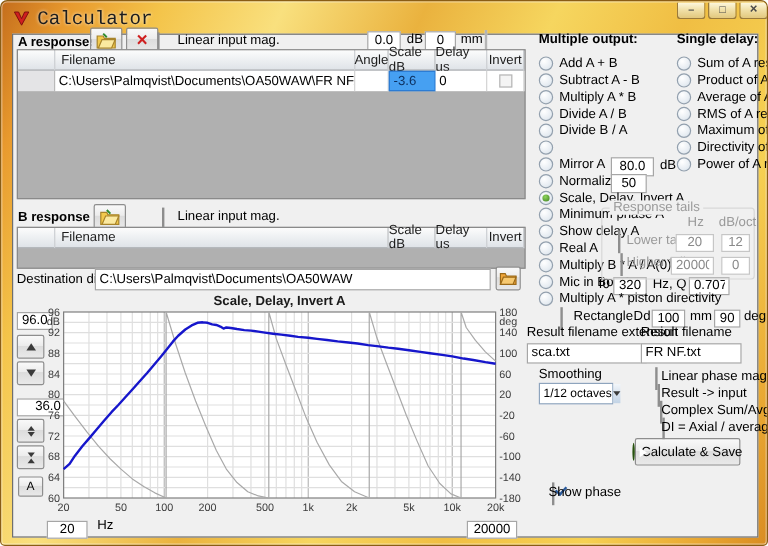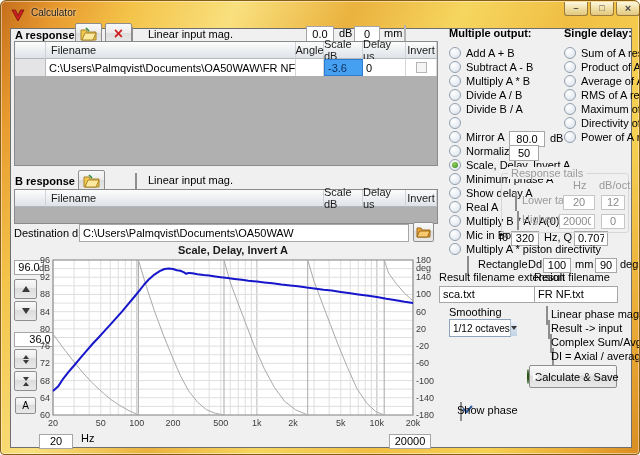--- a/index.html
+++ b/index.html
@@ -7,21 +7,21 @@
   body { font-family:"Liberation Sans", sans-serif; }
   .abs { position:absolute; }
   .window {
     position:relative; width:640px; height:455px; overflow:hidden;
     border-radius:6px 6px 4px 4px; border:1px solid #8a5d14;
     background:linear-gradient(115deg,#c46d1c 0%,#e89a2e 7%,#f4c44a 16%,#f9e07e 28%,#eab23e 42%,#f6d65f 55%,#f0be43 68%,#f6d153 82%,#e9a833 93%,#d98c22 100%);
     box-shadow: inset 0 0 0 1px rgba(255,255,255,.45);
   }
   .client { position:absolute; left:9px; top:27px; width:622px; height:420px;
     background:#f0f0f0; border:1px solid #6f6f6f; }
-  .titlebar-text { font-size:10px; color:#1d1d1d; text-shadow:0 0 3px rgba(255,255,255,.9); }
+  .titlebar-text { font-size:16px; color:#1d1d1d; text-shadow:0 0 3px rgba(255,255,255,.9);font-family:Liberation Mono, monospace; }
   .capbtn { width:24px; height:14px; border:1px solid #9a7a3c; border-top:none; border-radius:0 0 3px 3px;
     background:linear-gradient(#fdf8e0,#f0dfa6 50%,#e2c87e); color:#4a4a4a; font-size:9px; line-height:12px;
     text-align:center; display:inline-block; }
   .lbl { font-size:11px; color:#000; white-space:nowrap; }
   .bold { font-weight:bold; }
   .dis { color:#9a9a9a; }
   .tbox { border:1px solid #a6a6a6; background:#fff; font-family:"Liberation Sans",sans-serif;
     font-size:11px; color:#000; padding:0 3px; width:100%; height:100%; }
   .tbox.ctr { text-align:center; }
   .tbox.gray { color:#8a8a8a; border-color:#c6c6c6; }

